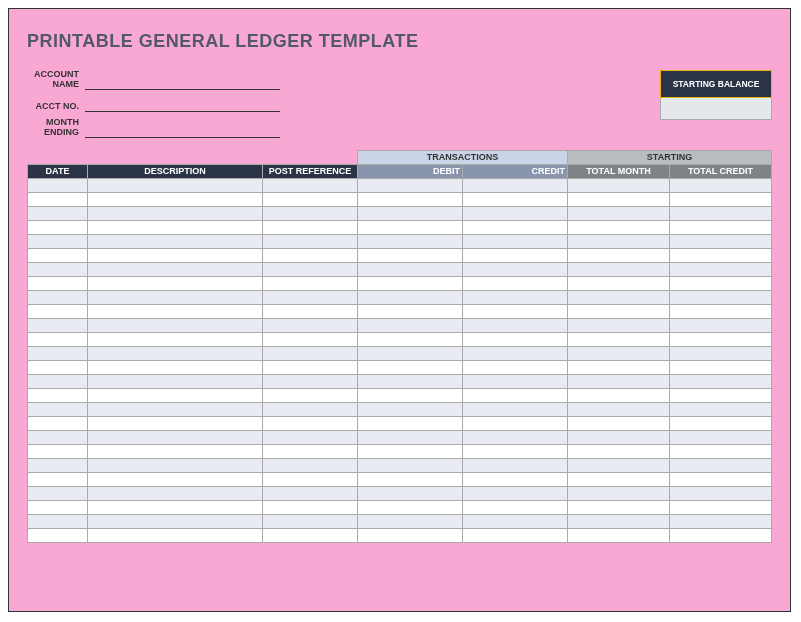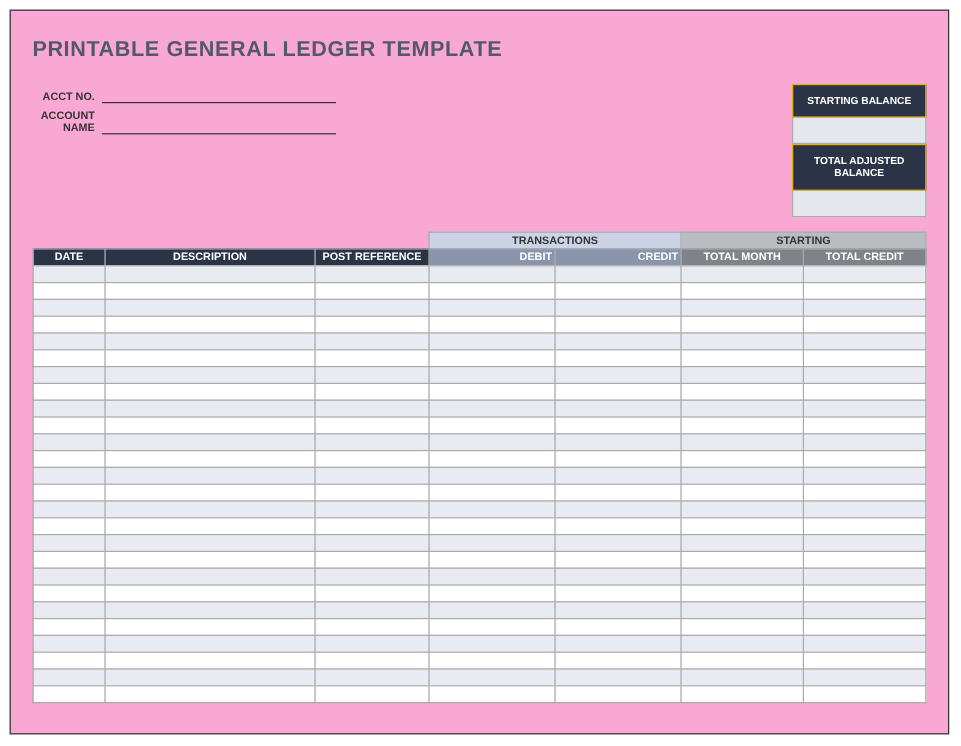--- a/index.html
+++ b/index.html
@@ -144,36 +144,36 @@
 </style>
 </head>
 <body>
 
 <div class="page">
   <div class="title">PRINTABLE GENERAL LEDGER TEMPLATE</div>
 
   <div class="header-row">
     <div class="account-fields">
       <div class="account-field">
+        <div class="account-label">ACCOUNT NAME</div>
+        <input class="account-input" value="" style="">
+      </div>
+      <div class="account-field">
         <div class="account-label">ACCT NO.</div>
         <input class="account-input" value="" style="">
       </div>
       <div class="account-field">
-        <div class="account-label">ACCOUNT NAME</div>
+        <div class="account-label">MONTH ENDING</div>
         <input class="account-input" value="" style="">
       </div>
     </div>
 
     <div class="balance-boxes">
       <div class="balance-box">
         <div class="balance-header">STARTING BALANCE</div>
-        <div class="balance-value"></div>
-      </div>
-      <div class="balance-box">
-        <div class="balance-header">TOTAL ADJUSTED BALANCE</div>
         <div class="balance-value"></div>
       </div>
     </div>
   </div>
 
   <table class="ledger-table">
     <colgroup>
       <col class="col-date">
         <col class="col-desc">
         <col class="col-post">

